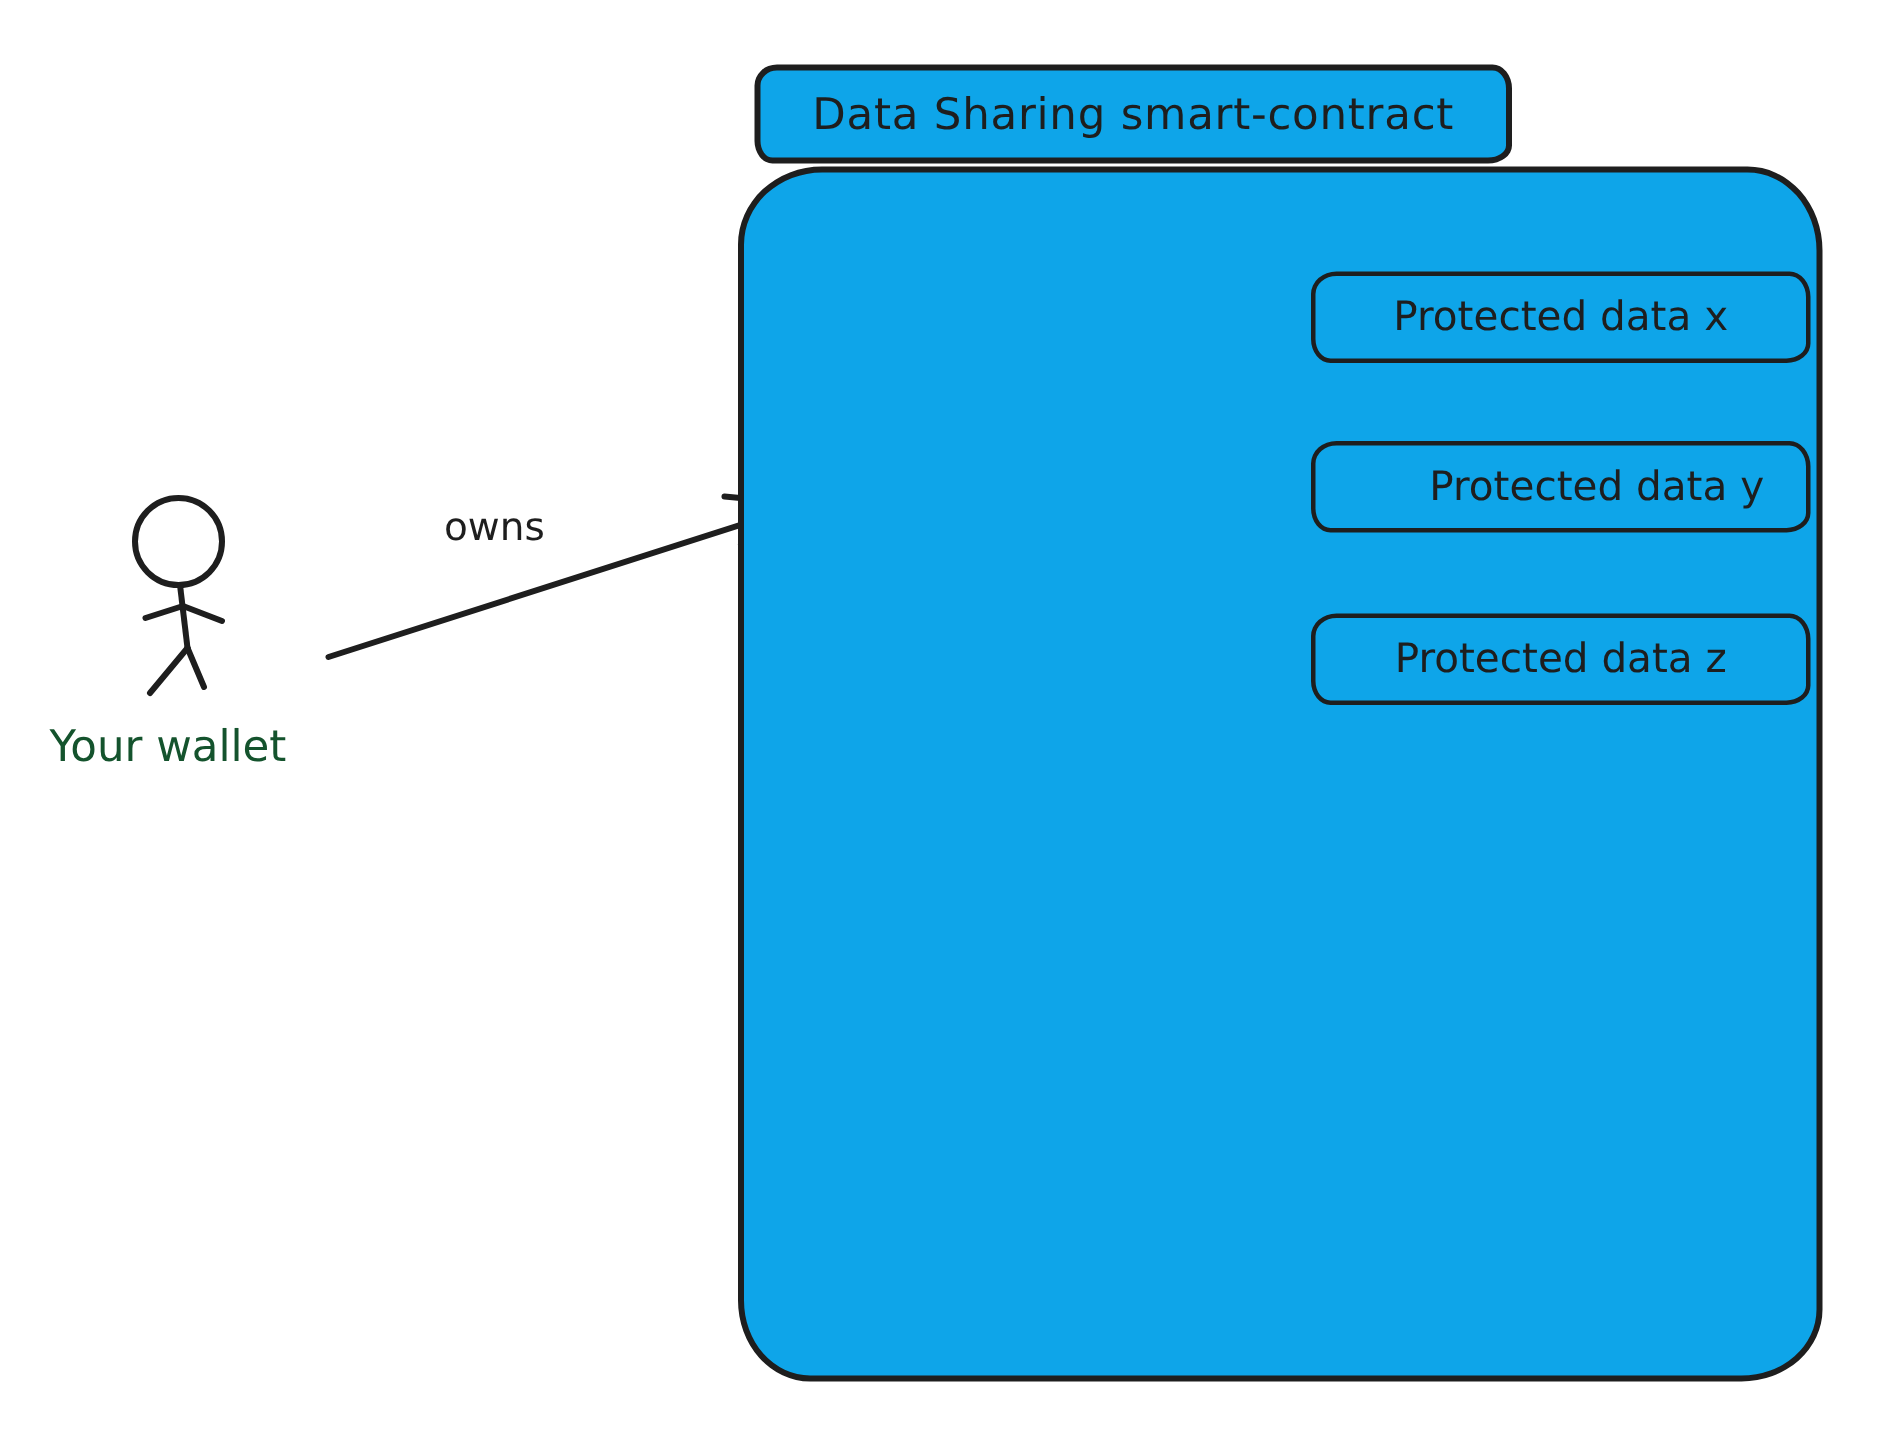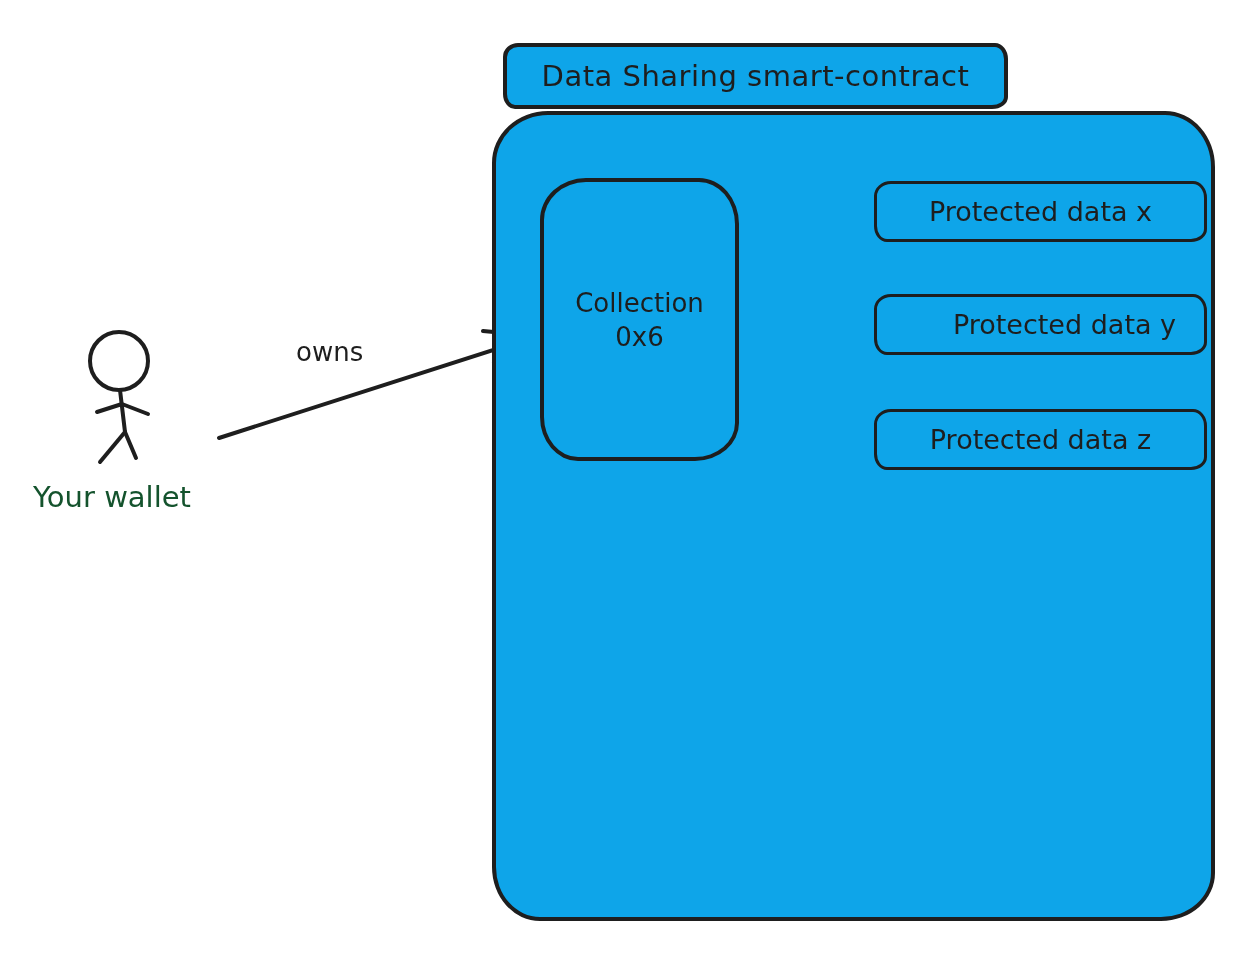--- a/index.html
+++ b/index.html
@@ -136,24 +136,20 @@
     <path class="ink" d="M739 326 L833 326" marker-end="url(#ah)"></path>
     <path class="ink" d="M739 411 L831 438" marker-end="url(#ah)"></path>
   </svg>
 
   <div class="box title-box">
     <span>Data Sharing smart-contract</span>
   </div>
 
   <div class="box container-box"></div>
 
-  <div class="box collection-box">
-    <span>Collection</span>
-    <span>0x6</span>
-  </div>
 
   <div class="box protected-box protected-x">
     <span>Protected data x</span>
   </div>
   <div class="box protected-box protected-y">
     <span>Protected data y</span>
   </div>
   <div class="box protected-box protected-z">
     <span>Protected data z</span>
   </div>

